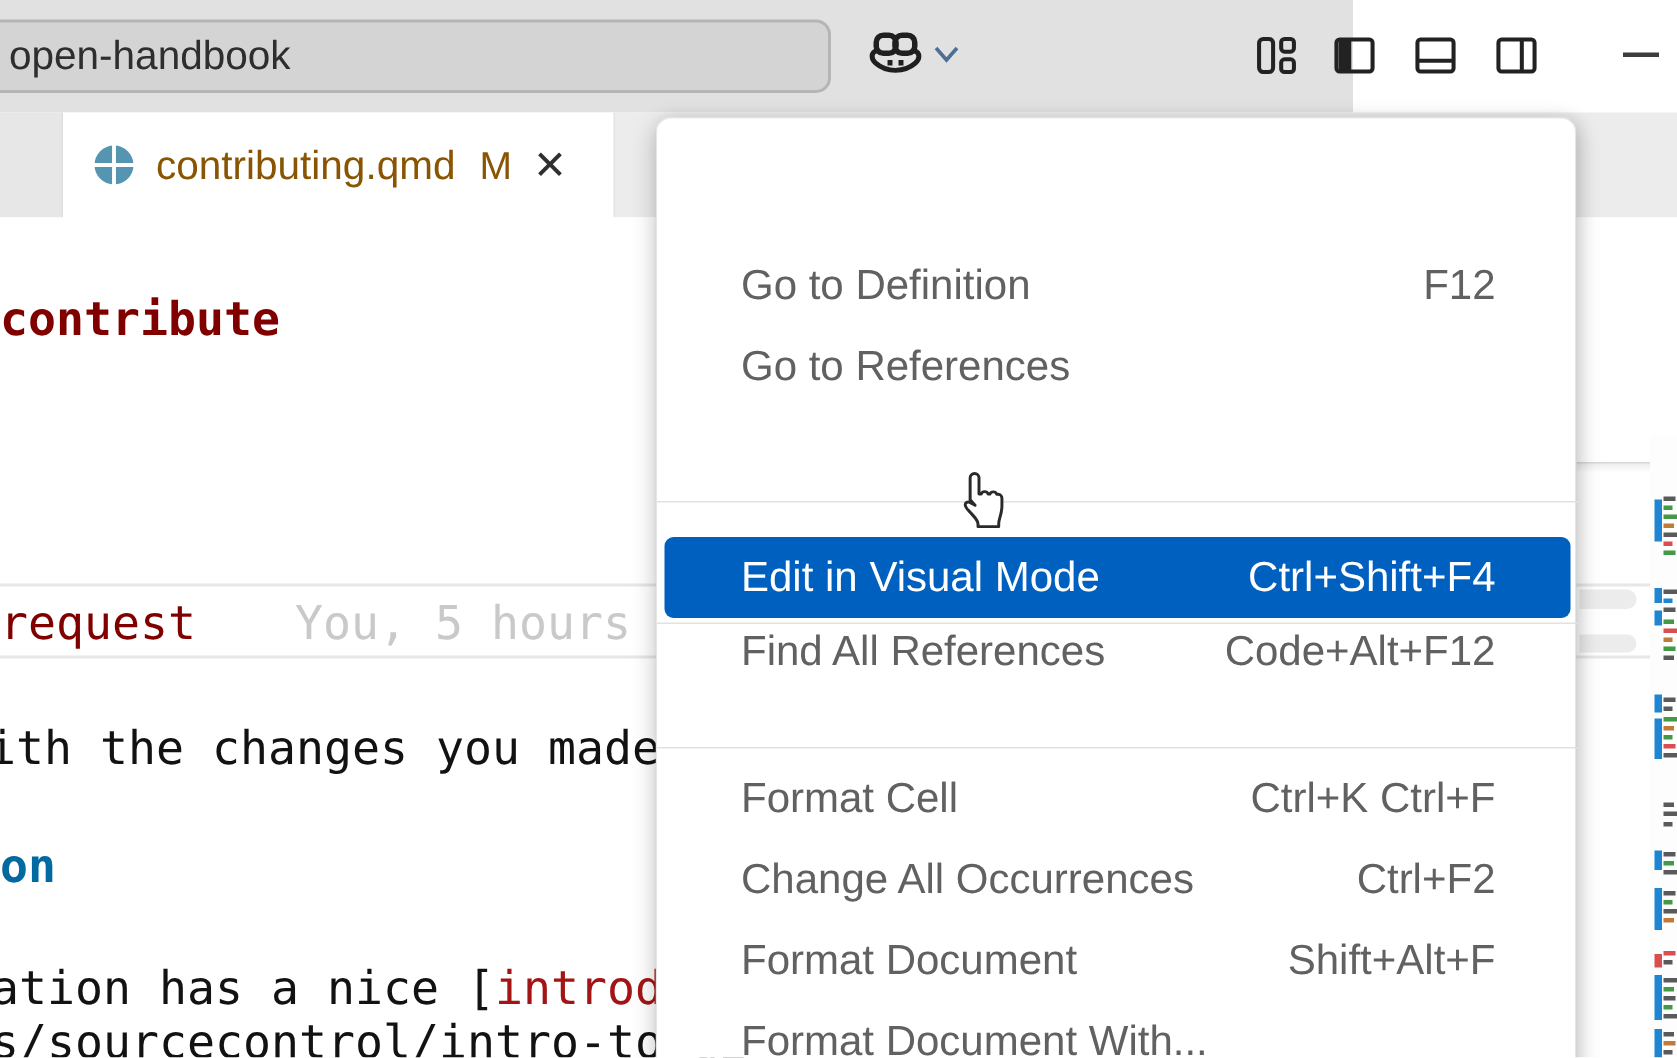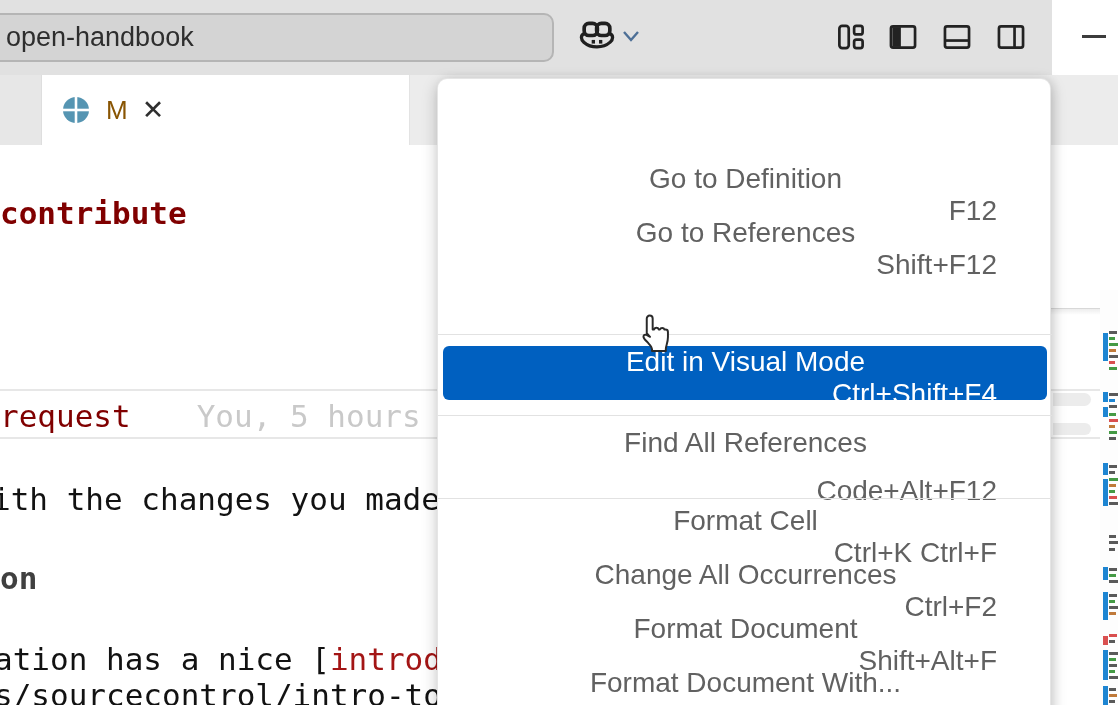--- a/index.html
+++ b/index.html
@@ -2,21 +2,21 @@
 <html><head>
 <meta charset="utf-8">
 <style>
   * { margin:0; padding:0; box-sizing:border-box; }
   html,body { width:1118px; height:705px; overflow:hidden; background:#fff; }
   #screen {
     position:relative; width:1118px; height:705px; overflow:hidden;
     font-family:"Liberation Sans", sans-serif; background:#ffffff;
   }
   
-  .titlebar { position:absolute; left:0; top:0; width:1052px; height:75px; background:#e1e1e1; }
+  .titlebar { position:absolute; left:0; top:0; width:902px; height:75px; background:#e1e1e1; }
   .command-box {
     position:absolute; left:-16px; top:13px; width:570px; height:49px;
     background:#d4d4d4; border:2px solid #b5b5b5; border-radius:10px;
     display:flex; align-items:center; padding-left:20px;
     font-size:27px; color:#2e2e2e;
   }
   .tb-icon { position:absolute; top:20px; }
   .minimize { position:absolute; left:1082px; top:35px; width:24px; height:3px; background:#3c3c3c; }
   
   .tabbar { position:absolute; left:0; top:75px; width:1118px; height:70px; background:#ececec; }
@@ -50,21 +50,21 @@
   .mm-mark { position:absolute; left:9px; height:3px; }
   
   .context-menu {
     position:absolute; left:437px; top:78px; width:614px; height:660px;
     background:#ffffff; border-radius:10px; border:1px solid rgba(0,0,0,0.10);
     box-shadow:0 5px 16px rgba(0,0,0,0.22), 3px 0 10px rgba(0,0,0,0.07);
   }
   .menu-item {
     position:absolute; left:5px; width:604px; height:54px;
     display:flex; align-items:center; font-size:28px; color:#616161;
-    padding-left:51px; padding-right:50px; border-radius:6px; cursor:pointer;flex-direction:column;
+    padding-left:51px; padding-right:50px; border-radius:6px; cursor:pointer;
   }
   .menu-item .shortcut { margin-left:auto; color:#616161; }
   .menu-item.selected { background:#0060c0; color:#ffffff; }
   .menu-item.selected .shortcut { color:#ffffff; }
   .menu-sep { position:absolute; left:0; width:614px; height:1px; background:#e2e2e2; }
   .submenu-arrow { margin-left:auto; font-size:36px; color:#616161; margin-right:14px;
     font-family:"DejaVu Sans", sans-serif; line-height:1; transform:scaleX(0.8); }
   
   .cursor { position:absolute; left:633px; top:311px; pointer-events:none; }
   
@@ -112,20 +112,21 @@
   </div>
 
   <div class="tabbar">
     <div class="tab-stub"></div>
     <div class="tab-active">
       <svg width="28" height="28" viewBox="0 0 28 28" style="margin-left:20px">
         <circle cx="14" cy="14" r="13" fill="#5695b2"></circle>
         <line x1="14" y1="0" x2="14" y2="28" stroke="#fff" stroke-width="2.6"></line>
         <line x1="0" y1="14" x2="28" y2="14" stroke="#fff" stroke-width="2.6"></line>
       </svg>
+      <span class="tab-label">contributing.qmd</span>
       <span class="tab-badge">M</span>
       <span class="tab-close">✕</span>
     </div>
 
     <svg class="editor-actions" width="70" height="40" viewBox="0 0 70 40">
       <circle cx="16" cy="20" r="11" fill="none" stroke="#8f8f8f" stroke-width="2.2"></circle>
       <line x1="28" y1="20" x2="37" y2="20" stroke="#8f8f8f" stroke-width="2.2"></line>
       <circle cx="59" cy="22" r="11" fill="none" stroke="#8f8f8f" stroke-width="2.2"></circle>
     </svg>
   </div>
@@ -145,21 +146,21 @@
   <div class="editor">
     <div class="current-line"></div>
     <div class="section-divider"></div>
     <div class="section-divider-shadow"></div>
     <div class="hl-frag" style="left:1053px; top:248px; width:38px; height:13px;"></div>
     <div class="hl-frag" style="left:1053px; top:278px; width:38px; height:12px;"></div>
     <div id="code-lines">
         <div class="code-line" style="top: 50px; left: 0px;"><span style="color: rgb(128, 0, 0); font-weight: 700;">contribute</span></div>
         <div class="code-line" style="top: 253px; left: 0px;"><span style="color: rgb(128, 0, 0); font-weight: 400;">request</span><span style="color: rgb(201, 201, 201); margin-left: 66px;">You, 5 hours</span></div>
         <div class="code-line" style="top: 336px; left: -8px;"><span style="color: rgb(18, 18, 18);">ith the changes you made yo</span></div>
-        <div class="code-line" style="top: 415px; left: 0px;"><span style="color: #404040; font-weight: 700;">on</span></div>
+        <div class="code-line" style="top: 415px; left: 0px;"><span style="color: #0369a1; font-weight: 700;">on</span></div>
         <div class="code-line" style="top: 496px; left: -6px;"><span style="color: rgb(18, 18, 18);">ation has a nice [</span><span style="color: rgb(163, 21, 21);">introduct</span></div>
         <div class="code-line" style="top: 532px; left: -6px;"><span style="color: rgb(18, 18, 18);">s/sourcecontrol/intro-to-gi</span></div>
       </div>
 
     <div class="minimap" id="minimap">
         <div class="mm-gutter" style="top: 43px; height: 28px; background: rgb(29, 133, 210);"></div>
         <div class="mm-gutter" style="top: 102px; height: 10px; background: rgb(29, 133, 210);"></div>
         <div class="mm-gutter" style="top: 117px; height: 10px; background: rgb(29, 133, 210);"></div>
         <div class="mm-gutter" style="top: 173px; height: 12px; background: rgb(29, 133, 210);"></div>
         <div class="mm-gutter" style="top: 189px; height: 27px; background: rgb(29, 133, 210);"></div>
@@ -213,29 +214,28 @@
       </div>
   </div>
 
   <div class="context-menu" id="context-menu">
       <div class="menu-item" style="top: 84px;">
         <span>Go to Definition</span>
         <span class="shortcut">F12</span>
       </div>
       <div class="menu-item" style="top: 138px;">
         <span>Go to References</span>
-        <span class="shortcut">Shift+F12</span>
       </div>
       <div class="menu-sep" style="top: 255px;"></div>
-      <div class="menu-item selected" style="top: 267px;">
+      <div class="menu-item selected" style="top: 279px;">
         <span>Edit in Visual Mode</span>
         <span class="shortcut">Ctrl+Shift+F4</span>
       </div>
       <div class="menu-sep" style="top: 336px;"></div>
-      <div class="menu-item" style="top: 348px; gap: 16px;">
+      <div class="menu-item" style="top: 328px; gap: 16px;">
         <span>Find All References</span>
         <span class="shortcut">Code+Alt+F12</span>
       </div>
       <div class="menu-sep" style="top: 419px;"></div>
       <div class="menu-item" style="top: 426px;">
         <span>Format Cell</span>
         <span class="shortcut">Ctrl+K Ctrl+F</span>
       </div>
       <div class="menu-item" style="top: 480px;">
         <span>Change All Occurrences</span>

